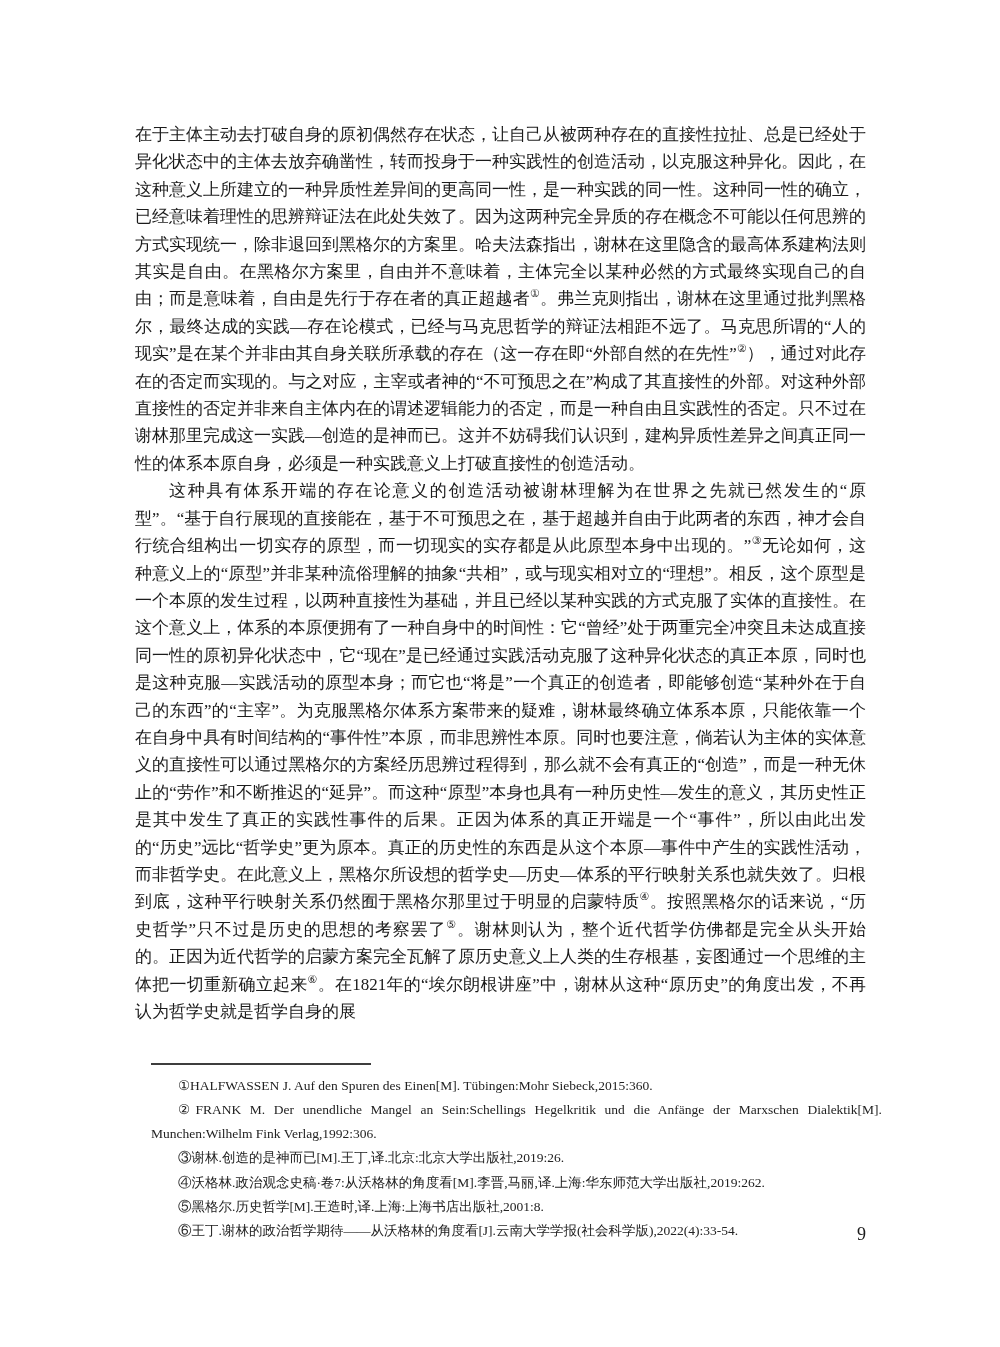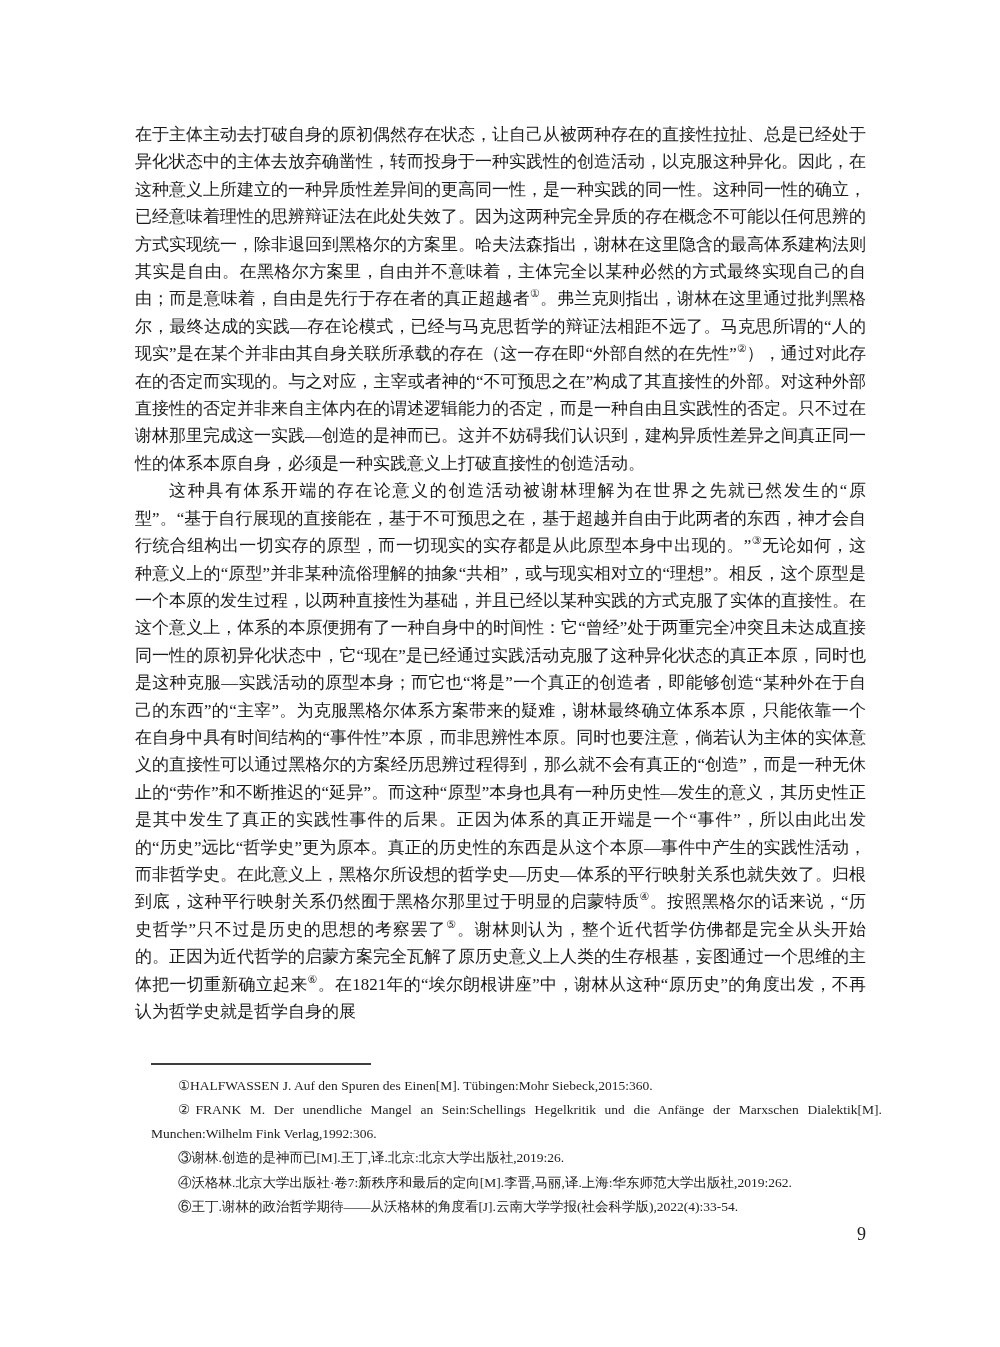--- a/index.html
+++ b/index.html
@@ -85,21 +85,22 @@
 
   <div class="footnotes">
     <div class="fn-rule"></div>
 
     <p class="footnote"><span>①</span><span>HALFWASSEN J. Auf den Spuren des Einen[M]. Tübingen:Mohr Siebeck,2015:360.</span></p>
 
     <p class="footnote"><span>②</span><span>FRANK M. Der unendliche Mangel an Sein:Schellings Hegelkritik und die Anfänge der Marxschen Dialektik[M]. Munchen:Wilhelm Fink Verlag,1992:306.</span></p>
 
     <p class="footnote"><span>③</span><span>谢林.创造的是神而已[M].王丁,译.北京:北京大学出版社,2019:26.</span></p>
 
-    <p class="footnote"><span>④</span><span>沃格林.北京大学出版社·卷7:新秩序和最后的定向[M].李晋,马丽,译.上海:华东师范大学出版社,2019:262.</span></p>
+    <p class="footnote"><span>④</span><span>沃格林.政治观念史稿·卷7:从沃格林的角度看[M].李晋,马丽,译.上海:华东师范大学出版社,2019:262.</span></p>
 
+    <p class="footnote"><span>⑤</span><span>黑格尔.历史哲学[M].王造时,译.上海:上海书店出版社,2001:8.</span></p>
 
     <p class="footnote"><span>⑥</span><span>王丁.谢林的政治哲学期待——从沃格林的角度看[J].云南大学学报(社会科学版),2022(4):33-54.</span></p>
   </div>
 
   <div class="page-number">9</div>
 
 </div>
 
 </body></html>

